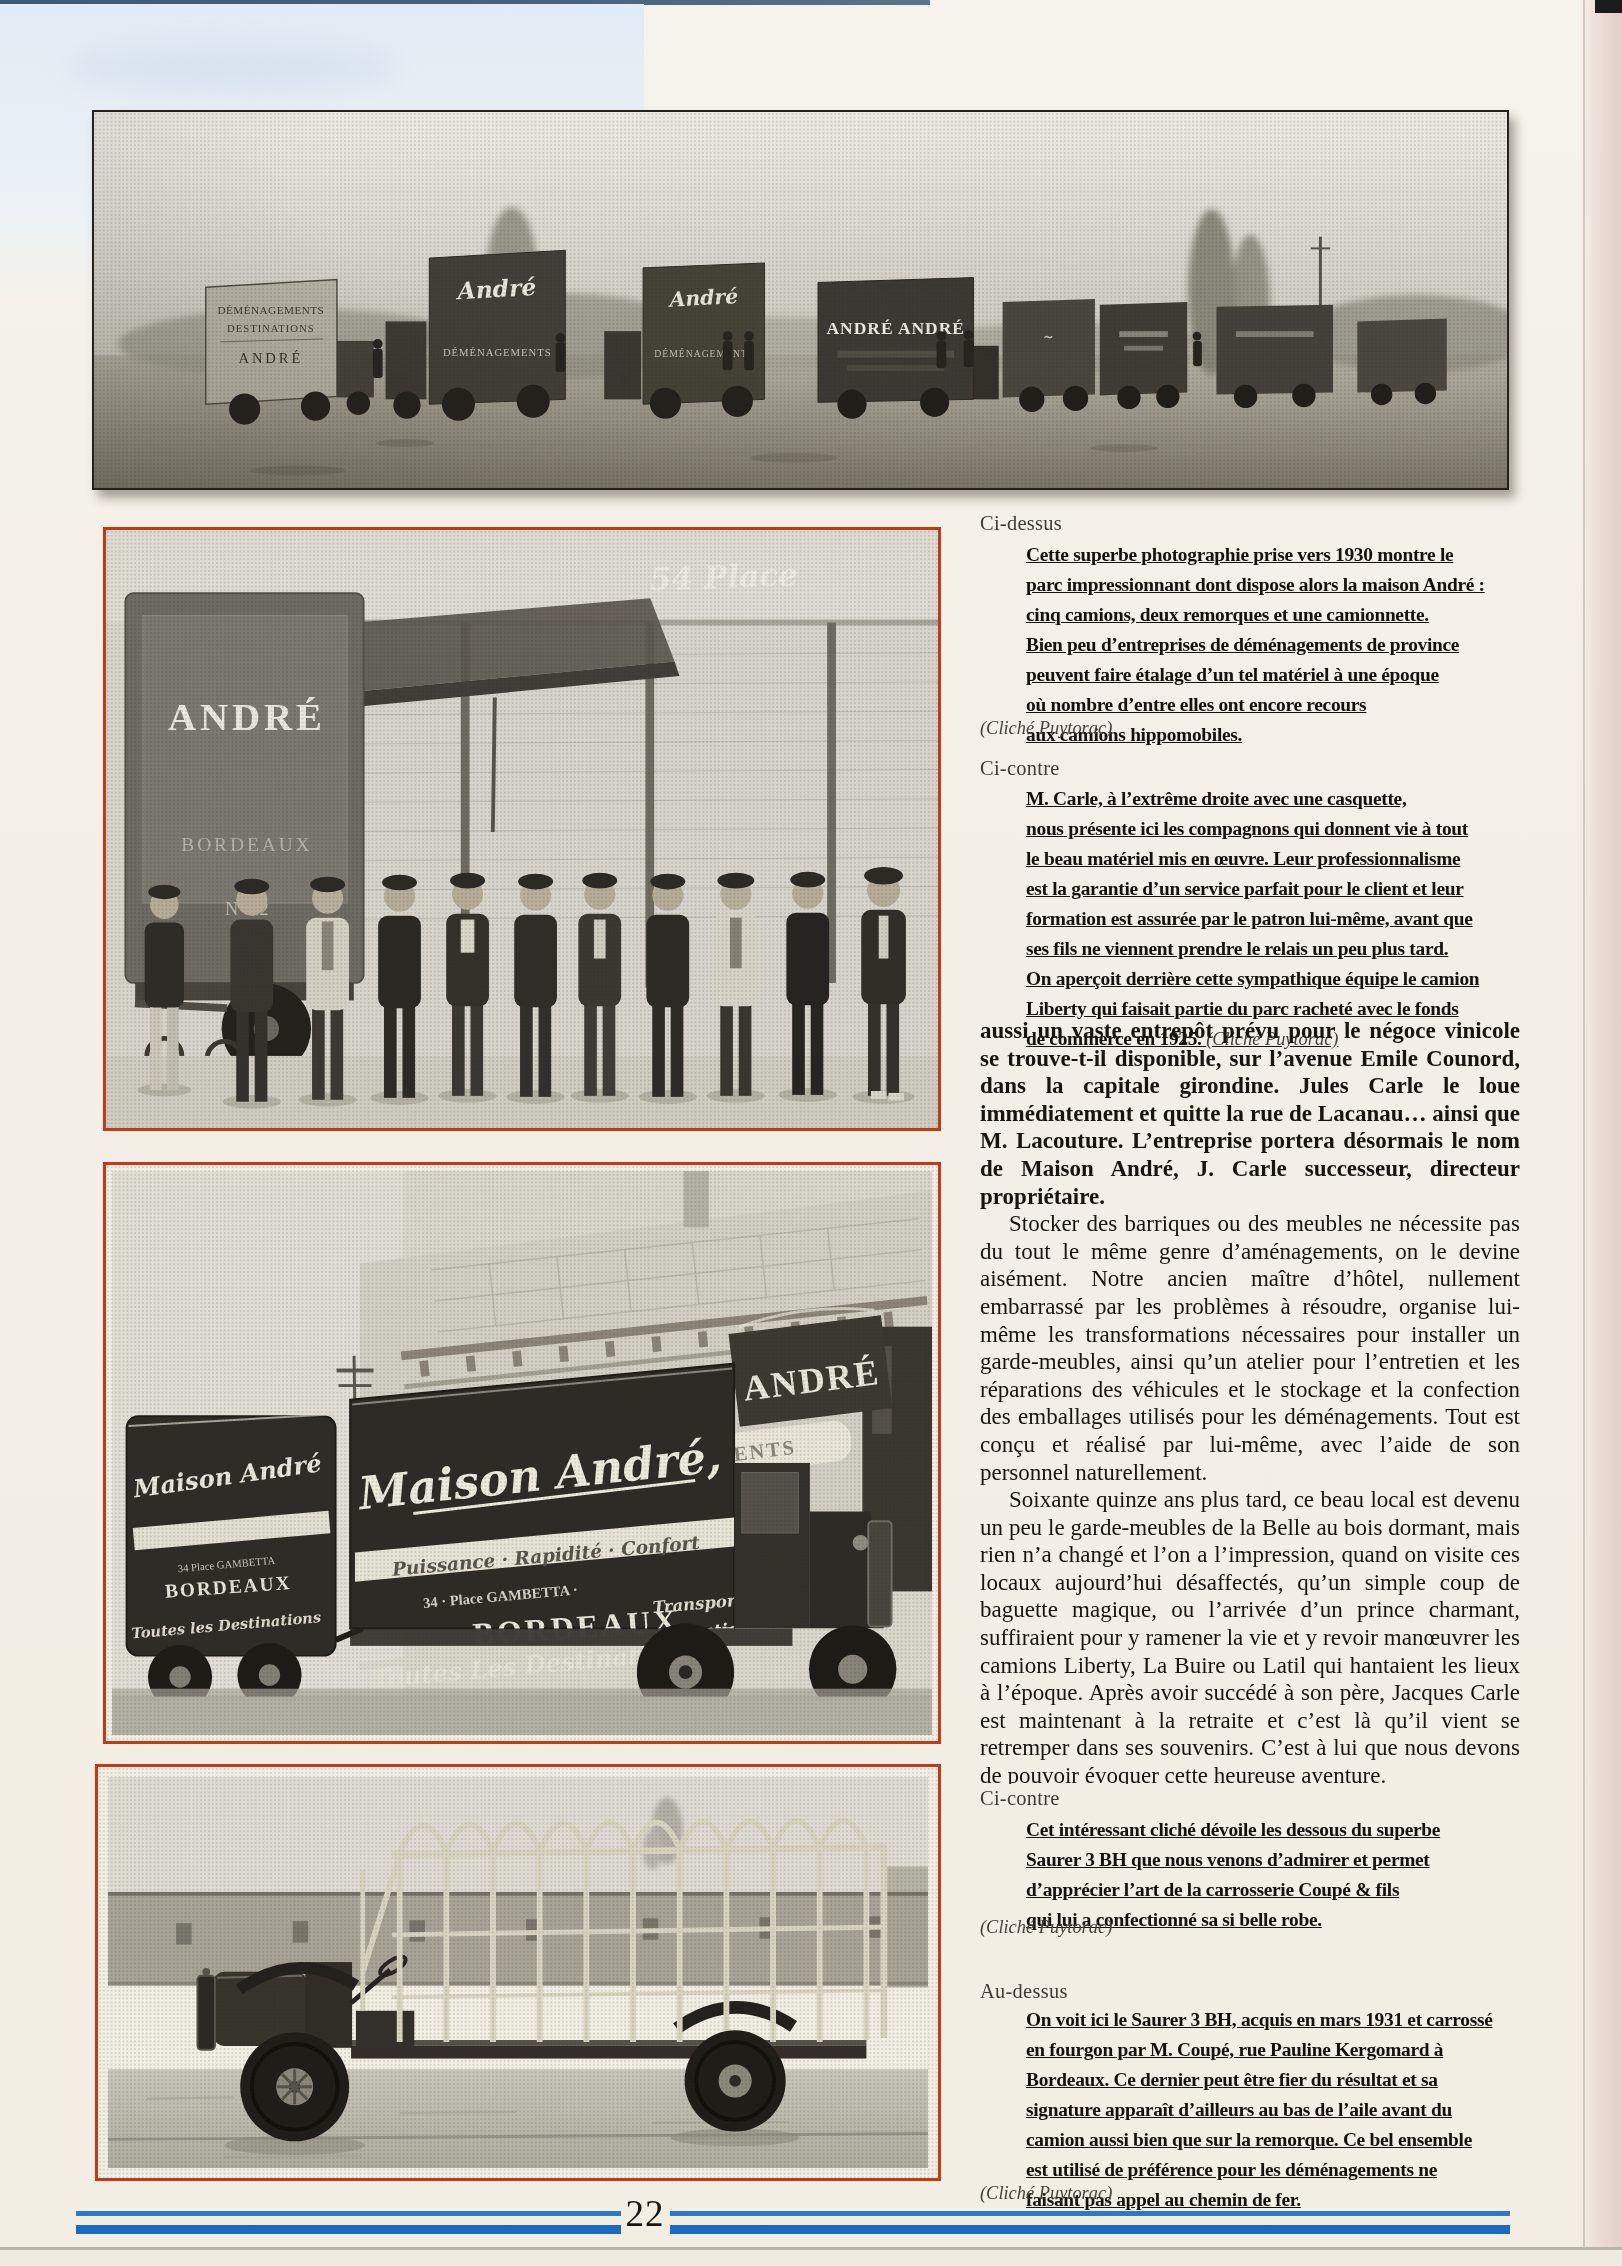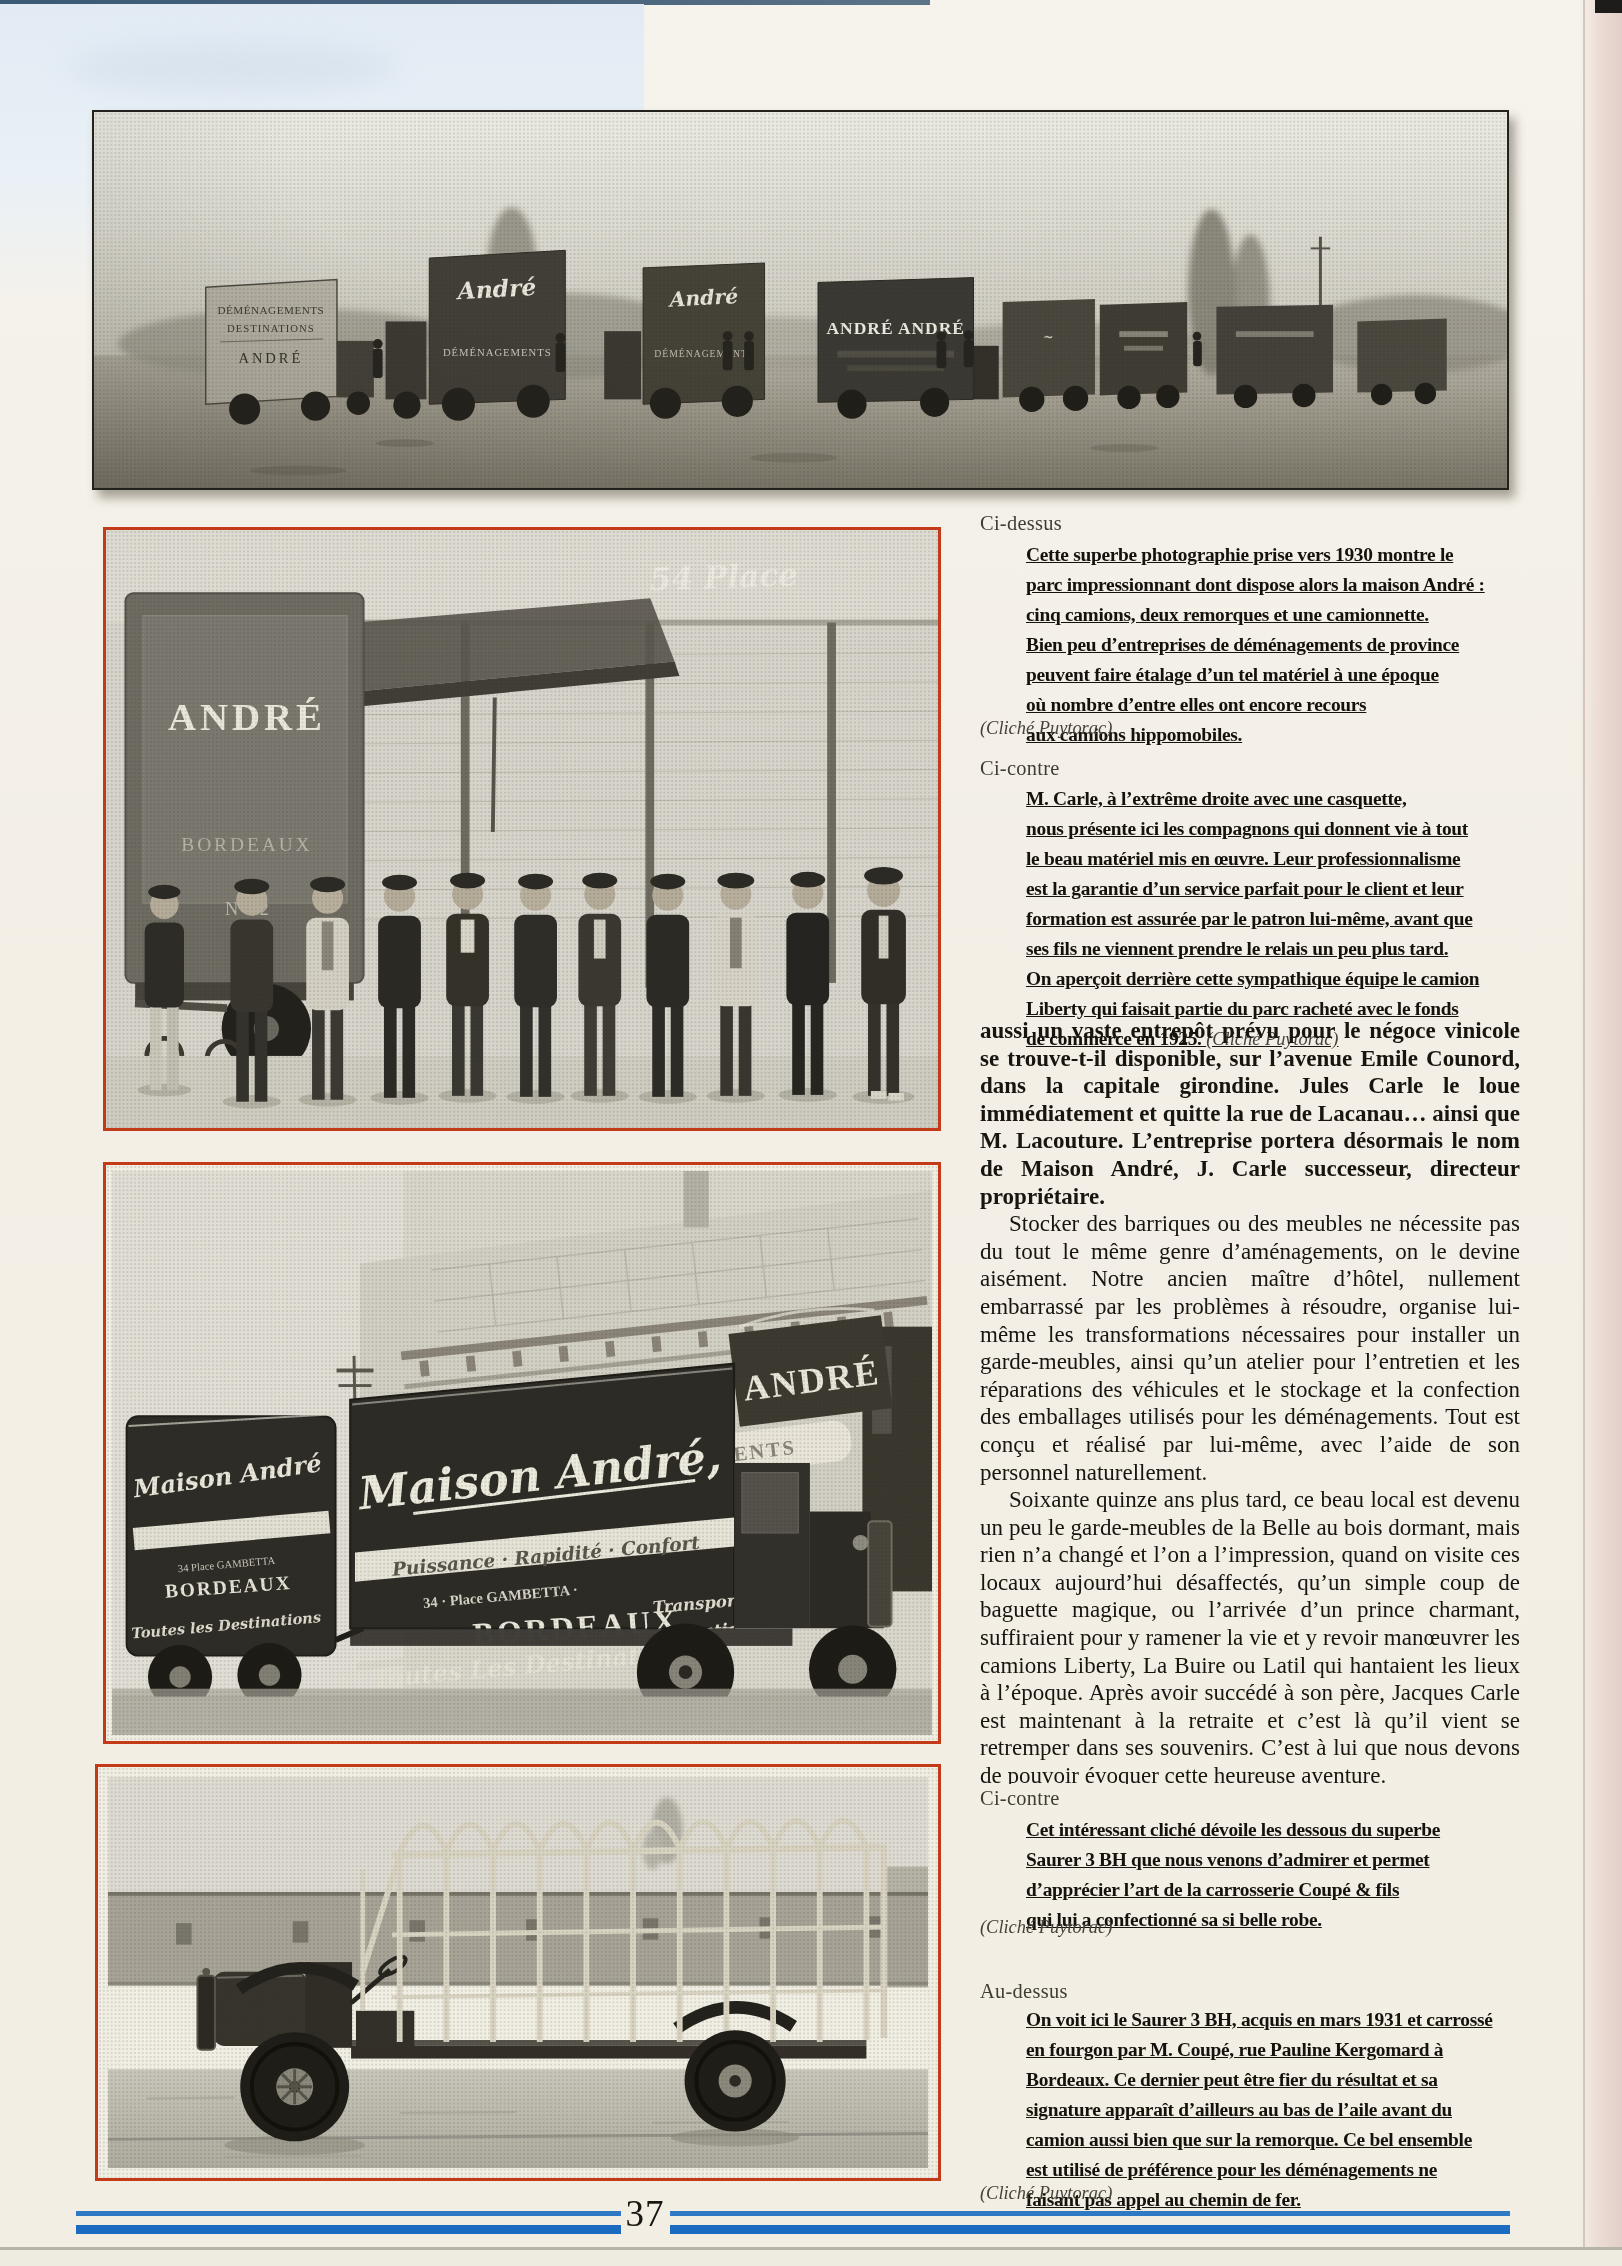--- a/index.html
+++ b/index.html
@@ -598,14 +598,14 @@
 signature apparaît d’ailleurs au bas de l’aile avant du
 camion aussi bien que sur la remorque. Ce bel ensemble
 est utilisé de préférence pour les déménagements ne
 faisant pas appel au chemin de fer.</div>
 <div class="credit" style="top:2183px">(Cliché Puytorac)</div>
 
 <div class="bline thin" style="left:76px;width:545px;"></div>
 <div class="bline thin" style="left:670px;width:840px;"></div>
 <div class="bline thick" style="left:76px;width:545px;"></div>
 <div class="bline thick" style="left:670px;width:840px;"></div>
-<div id="folio">37</div>
+<div id="folio">22</div>
 
 
 </body></html>

